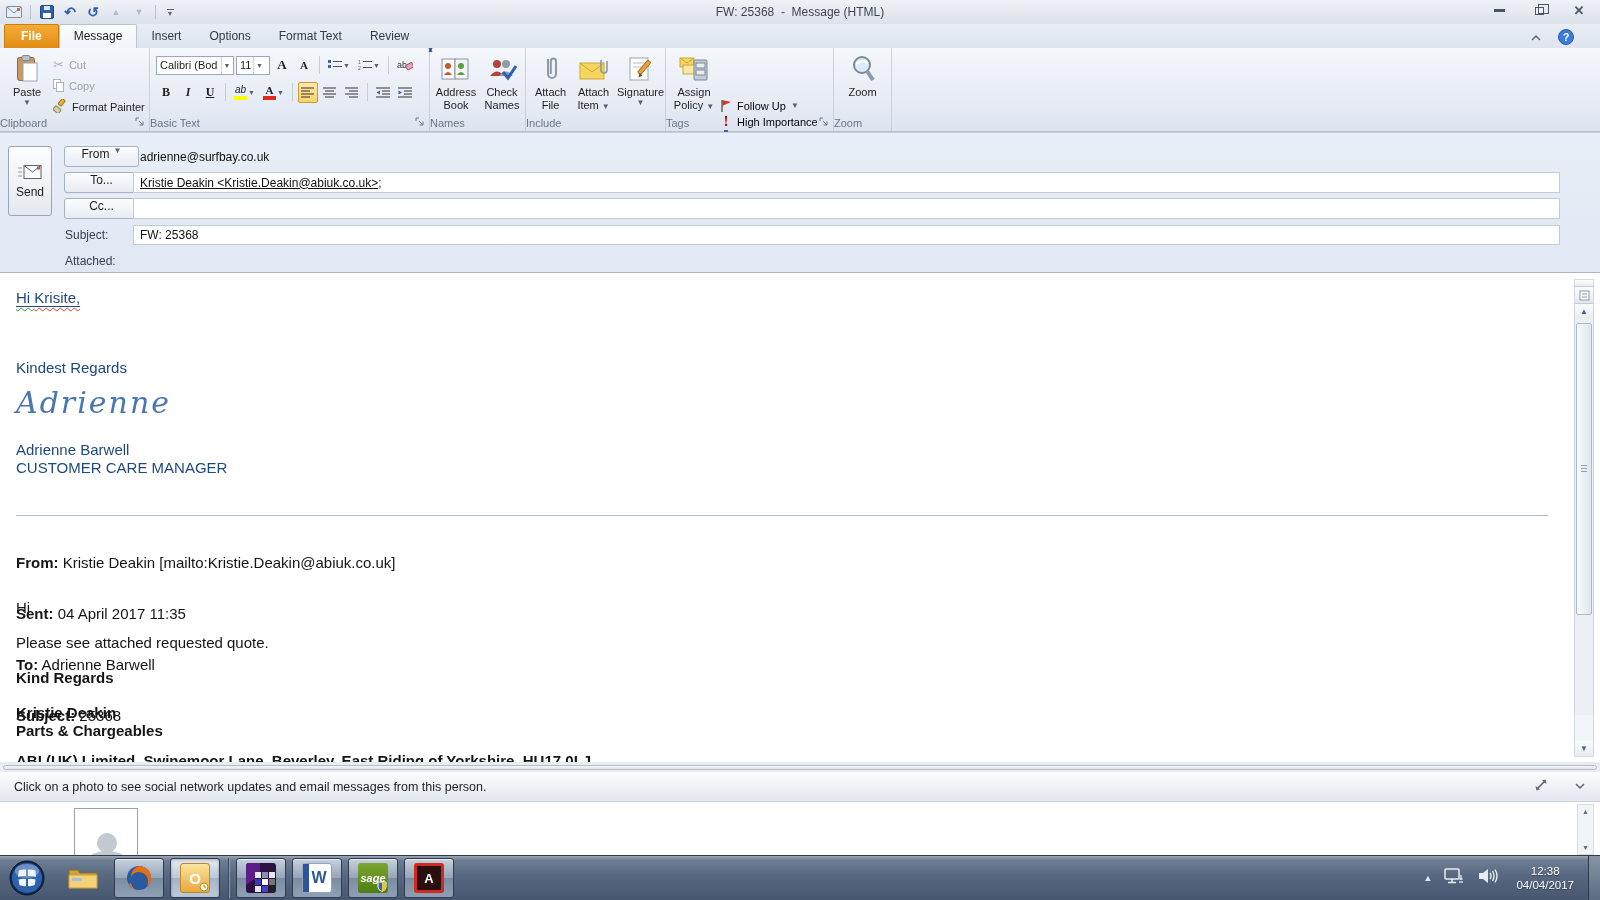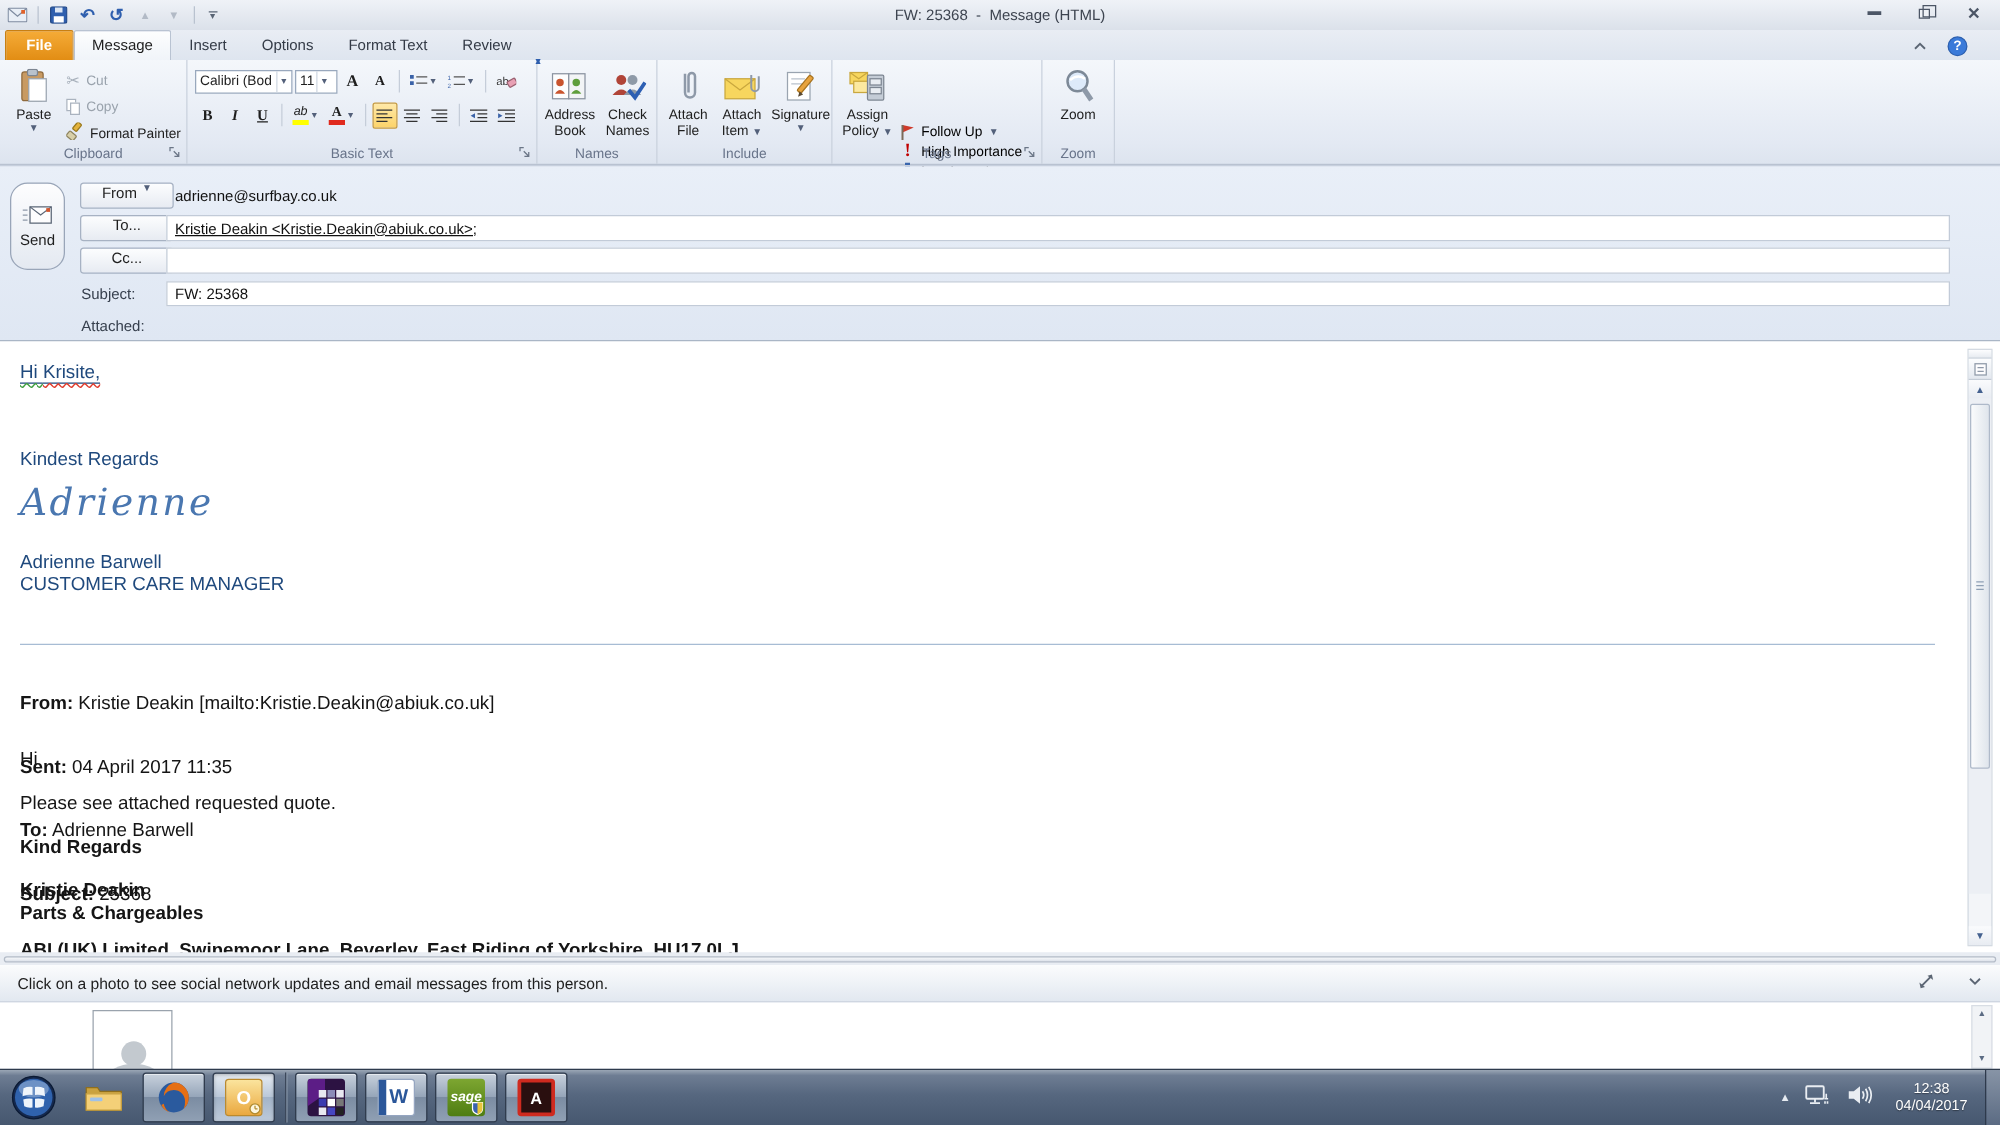--- a/index.html
+++ b/index.html
@@ -36,21 +36,21 @@
 .tab-active { background:linear-gradient(#fdfefe,#f0f4f9); border:1px solid #b9c3d2; border-bottom:none;
   border-radius:2px 2px 0 0; color:#1e1e1e; }
 .ribbon-right { position:absolute; right:26px; top:4px; display:flex; gap:16px; align-items:center; }
 .help-circle { width:16px; height:16px; border-radius:50%; background:#3a7ad9; border:1px solid #2c5fae;
   color:#fff; font-size:11px; font-weight:bold; display:flex; align-items:center; justify-content:center; }
 
 
 .ribbon { position:absolute; top:48px; left:0; right:0; height:84px;
   background:linear-gradient(#f4f7fb,#e3e9f3 80%,#dde4ef); border-bottom:1px solid #b9c2d1; display:flex; }
 .rgroup { position:relative; height:100%; border-right:1px solid #c9d1dd; flex:none; }
-.glabel { position:absolute; bottom:2px; left:0; right:0; text-align:center; font-size:11px; color:#68748a;margin-top:28px; }
+.glabel { position:absolute; bottom:2px; left:0; right:0; text-align:left; font-size:11px; color:#68748a;margin-top:28px; }
 .dlaunch { position:absolute; right:3px; bottom:3px; width:11px; height:11px; }
 .dlaunch svg { display:block; }
 .bigbtn { display:flex; flex-direction:column; align-items:center; font-size:11px; color:#1e1e1e;
   padding-top:4px; text-align:center; line-height:13px; }
 .bigbtn .bicon { height:34px; display:flex; align-items:center; justify-content:center; }
 .dd-arrow { font-size:8px; color:#53607a; line-height:8px; }
 .smbtn { display:flex; align-items:center; gap:5px; font-size:11px; color:#1e1e1e; height:21px; padding:0 3px; }
 .smbtn.dis { color:#9aa3ad; }
 .g-clipboard { width:150px; display:flex; }
 .paste-btn { width:46px; margin-left:4px; }
@@ -84,21 +84,21 @@
 .g-include { width:140px; display:flex; padding-left:4px; gap:2px; }
 .g-tags { width:168px; display:flex; padding-left:6px; }
 .tagcol { display:flex; flex-direction:column; padding-top:7px; margin-left:4px;margin-top:44px; }
 .tagrow { display:flex; align-items:center; gap:5px; font-size:11px; height:21px; }
 .g-zoom { width:58px; display:flex; justify-content:center; }
 
 
 .msgheader { position:absolute; top:132px; left:0; right:0; height:140px;
   background:linear-gradient(#e9eff8,#dfe7f3); border-top:1px solid #c6cfdd; }
 .send-btn { position:absolute; left:8px; top:13px; width:44px; height:70px;
-  background:linear-gradient(#fdfdfe,#e4e9f1); border:1px solid #99a5b8; border-radius:14px;
+  background:linear-gradient(#fdfdfe,#e4e9f1); border:1px solid #99a5b8; border-radius:3px;
   display:flex; flex-direction:column; align-items:center; justify-content:center; gap:5px;
   font-size:12px; color:#1e1e1e; }
 .hfbtn { position:absolute; left:64px; width:75px; height:21px;
   background:linear-gradient(#fcfdfe,#e7ebf2); border:1px solid #a7b2c3; border-radius:3px;
   font-size:12px; color:#1e1e1e; display:flex; justify-content:center; gap:4px; }
 .hfield { position:absolute; left:133px; right:40px; height:21px; background:#fff;
   border:1px solid #c2cbd8; font-size:12px; color:#111; display:flex; align-items:center; padding:0 6px; }
 .hlabel { position:absolute; left:65px; font-size:12px; color:#37404e; }
 .from-value { position:absolute; left:140px; font-size:12px; color:#111; }
 .u-black { text-decoration:underline; }

